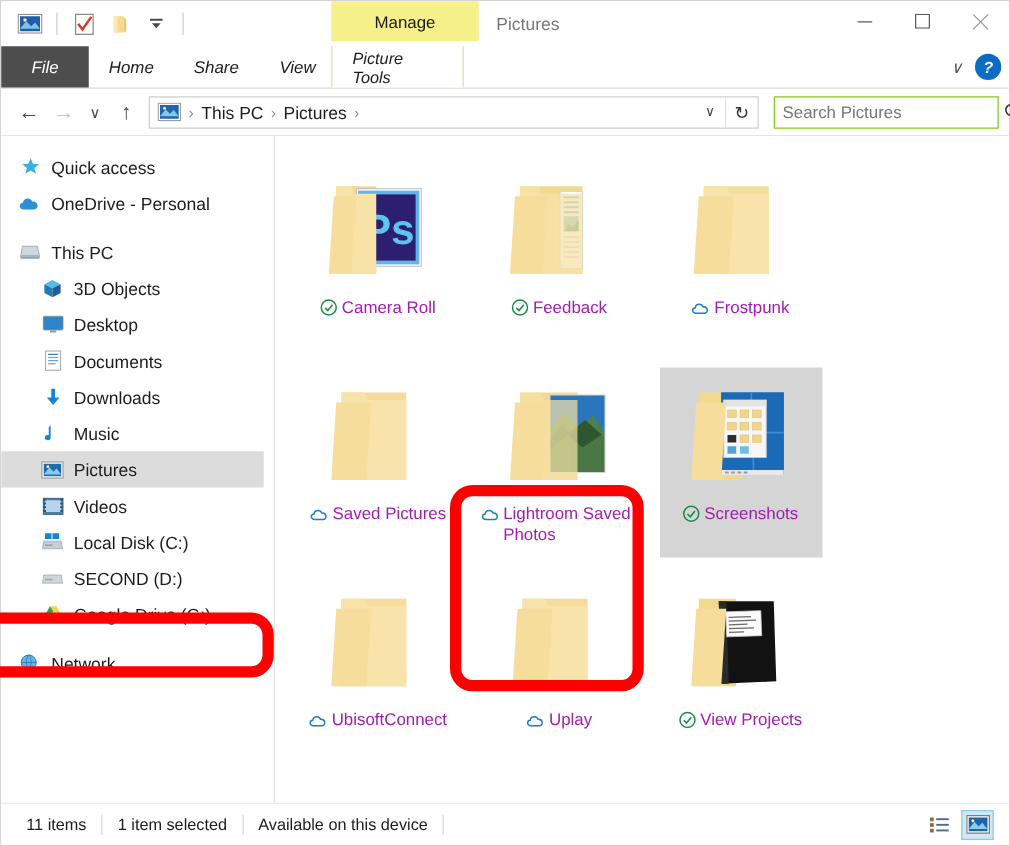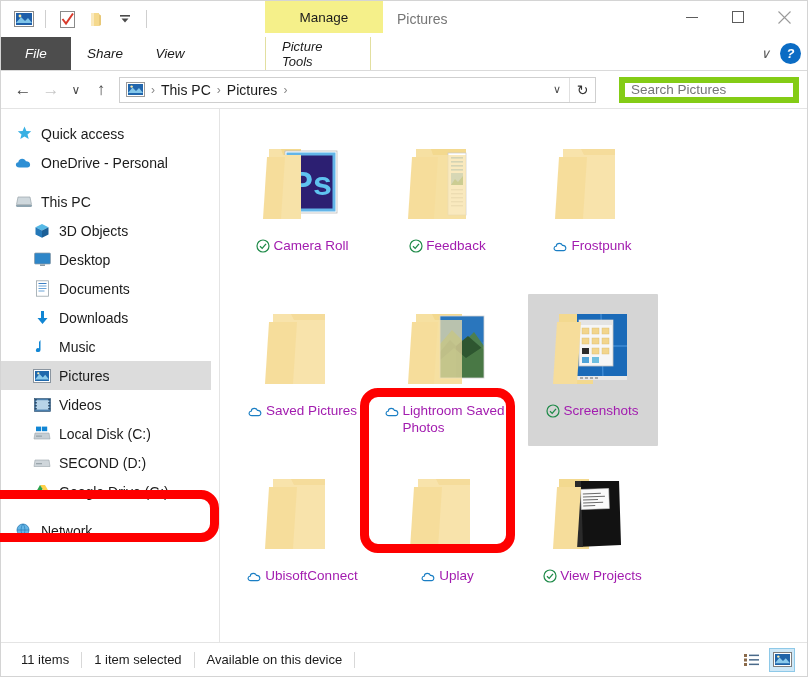--- a/index.html
+++ b/index.html
@@ -116,22 +116,22 @@
     align-items: center; justify-content: center;
     color: #4a4a4a; font-size: 11px;
   }
   .addr-refresh {
     width: 26px; height: 24px; display: flex;
     align-items: center; justify-content: center;
     color: #333; font-size: 14px;
     border-left: 1px solid #e0e0e0;
   }
   .searchbox {
-    width: 180px; height: 26px; margin-left: 23px;
-    border: 6px solid #84cc16; background: #fff;
+    width: 180px; height: 26px; margin-left: 12px;
+    border: 1px solid #84cc16; background: #fff;
     display: flex; align-items: center; padding: 0 6px;
   }
   .searchbox input {
     flex: 1; border: 0; outline: none;
     font-family: "Liberation Sans", sans-serif;
     font-size: 13.5px; color: #5c5c5c; background: transparent;
   }
 
   
   .body { flex: 1; display: flex; min-height: 0; position: relative; }
@@ -287,20 +287,21 @@
       <div class="wbtn close">
         <svg width="13" height="13" viewBox="0 0 13 13">
             <path d="M0.5 0.5 L12.5 12.5 M12.5 0.5 L0.5 12.5" stroke="#9a9a9a" stroke-width="1.1"></path>
           </svg>
       </div>
     </div>
   </div>
 
   <div class="ribbonrow">
     <div class="rtab file">File</div>
+    <div class="rtab">Home</div>
     <div class="rtab">Share</div>
     <div class="rtab">View</div>
     <div class="rtab ctx">Picture Tools</div>
     <div class="ribbon-right">
       <span class="chev-down">∨</span>
       <span class="help-btn">?</span>
     </div>
   </div>
 
   <div class="addrrow">

